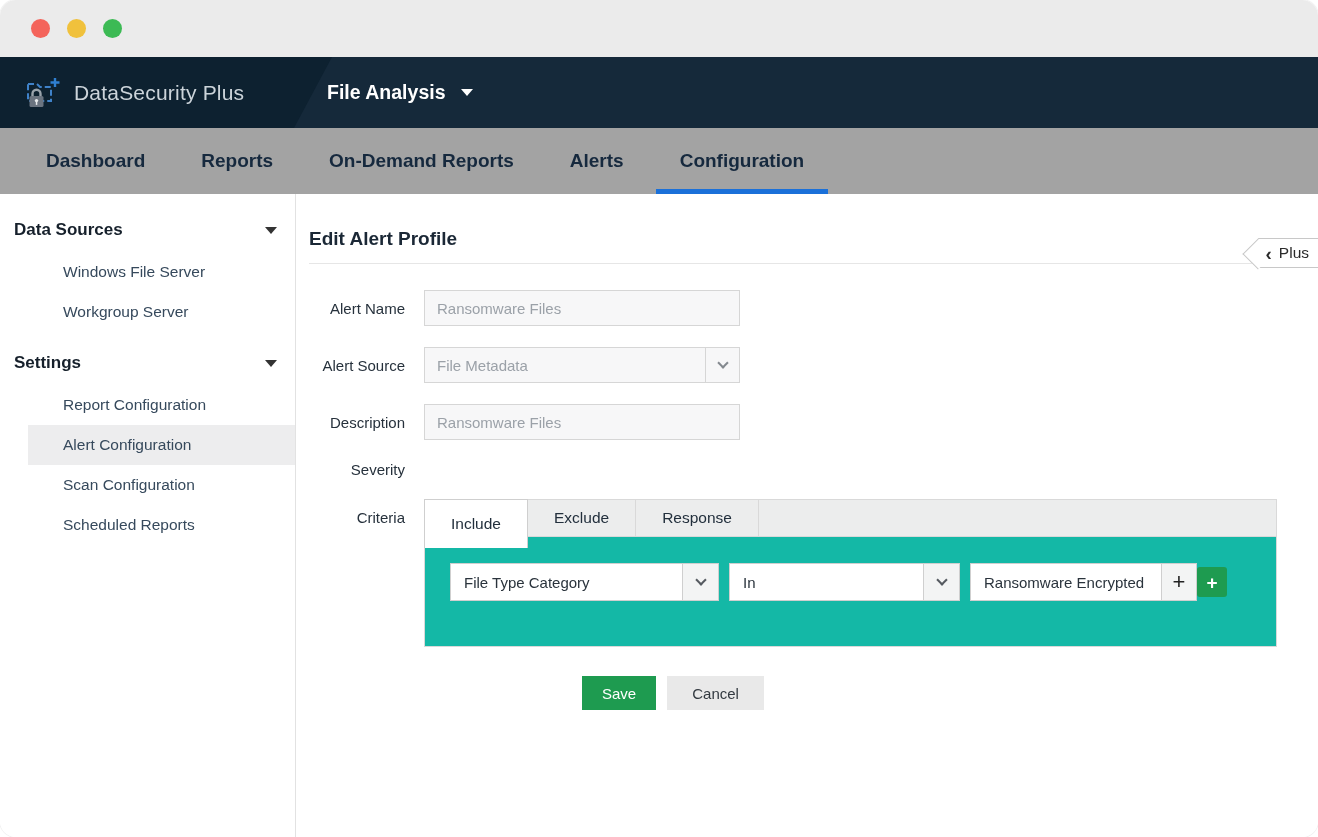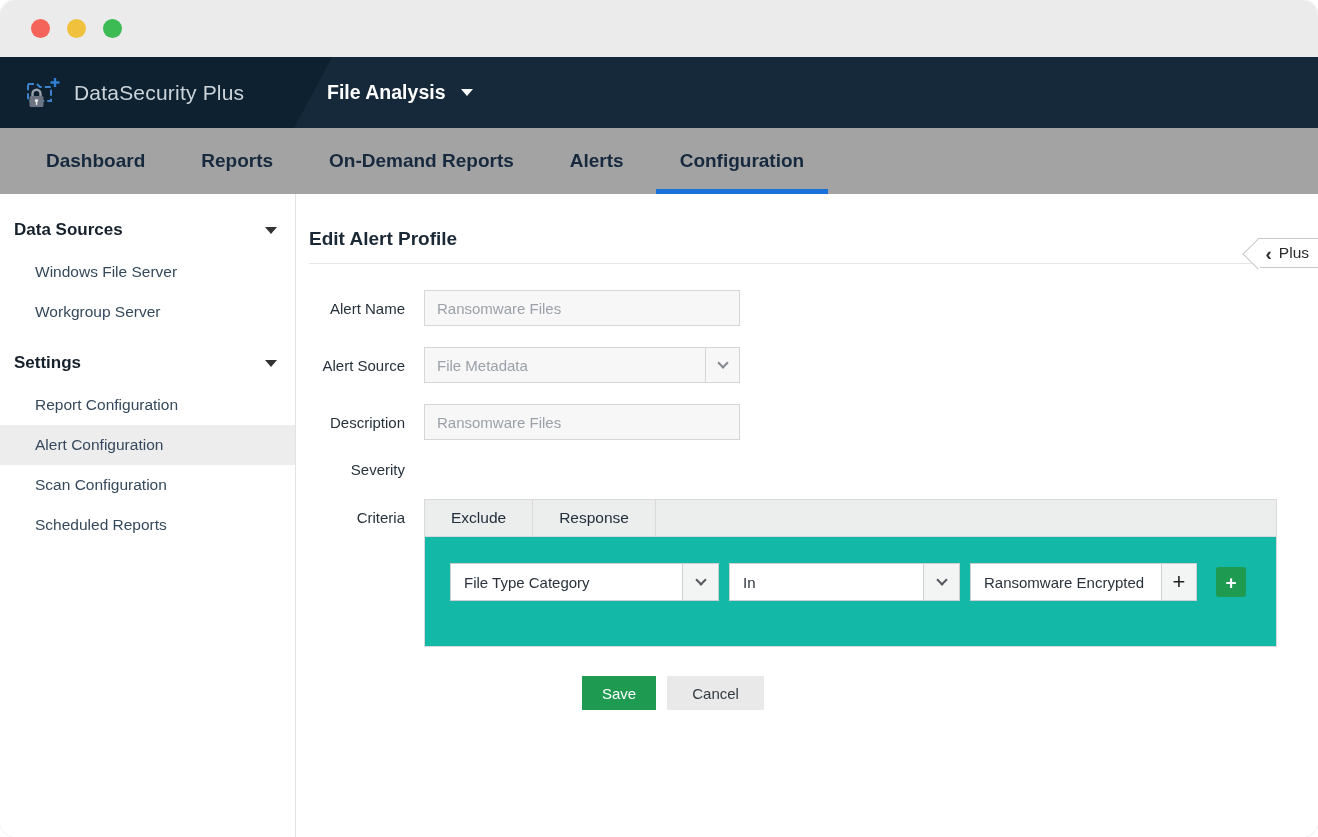--- a/index.html
+++ b/index.html
@@ -34,21 +34,21 @@
     font-size:19px; font-weight:700; color:#16293e; cursor:pointer; white-space:nowrap; }
   .nav-tab.active::after { content:""; position:absolute; left:0; right:0; bottom:0; height:5px; background:#1a70d9; }
   
   .content { display:flex; height:643px; background:#ffffff; }
   .sidebar { width:296px; flex:0 0 296px; border-right:1px solid #e2e2e2; padding-top:14px; }
   .side-header { height:44px; display:flex; align-items:center; justify-content:space-between;
     padding:0 18px 0 14px; font-size:17px; font-weight:700; color:#16202b; cursor:pointer; }
   .side-caret { width:0; height:0; border-left:6px solid transparent; border-right:6px solid transparent;
     border-top:7px solid #333; }
   .side-item { height:40px; display:flex; align-items:center; padding-left:35px;
-    font-size:15.5px; color:#36495c; cursor:pointer; }
+    font-size:15.5px; color:#36495c; cursor:pointer;margin-left:28px; }
   .side-item.active { background:#ededee; }
   .side-gap { height:9px; }
   
   .main { position:relative; flex:1; padding:34px 0 0 13px; }
   .page-title { font-size:19px; font-weight:700; color:#1b2836; margin-bottom:13px; }
   .back-btn { position:absolute; top:44px; right:-8px; height:30px; background:#ffffff;
     border:1px solid #c8c8c8; border-left:none; border-radius:0 4px 4px 0;
     display:flex; align-items:center; padding:0 16px 0 8px; cursor:pointer; z-index:3; }
   .back-btn::before { content:""; position:absolute; left:-10.5px; top:3.8px; width:21px; height:21px;
     transform:rotate(45deg); border-left:1px solid #c8c8c8; border-bottom:1px solid #c8c8c8;
@@ -83,21 +83,21 @@
   .cpanel { position:relative; height:110px; border:1px solid #d9d9d9; border-top:none;
     background:#14b8a6; padding:26px 0 0 25px; display:flex; align-items:flex-start; }
   .cselect { display:flex; align-items:stretch; height:38px; background:#ffffff;
     border:1px solid #cfcfcf; cursor:pointer; margin-right:10px; }
   .cselect .val { display:flex; align-items:center; padding-left:13px; font-size:15px; color:#2a333c; }
   .cselect .val.w1 { width:231px; }
   .cselect .val.w2 { width:193px; }
   .cselect .chev-box { width:36px; flex:0 0 36px; border-left:1px solid #cfcfcf; background:#f3f4f4;
     display:flex; align-items:center; justify-content:center; }
   .cselect .chev { border-color:#555a60; }
-  .valuebox { display:flex; align-items:stretch; height:38px; border:1px solid #cfcfcf; margin-right:19px; }
+  .valuebox { display:flex; align-items:stretch; height:38px; border:1px solid #cfcfcf; }
   .valuebox .val { width:190px; background:#ffffff; display:flex; align-items:center;
     padding-left:13px; font-size:15px; color:#2a333c; }
   .plus-section { width:35px; flex:0 0 35px; background:#f3f4f4; border-left:1px solid #cfcfcf;
     display:flex; align-items:center; justify-content:center; font-size:22px; font-weight:400;
     color:#222; cursor:pointer; }
   .green-plus { width:30px; height:30px; margin-top:4px; background:#1e9b50; border:none; border-radius:3px;
     color:#ffffff; font-size:19px; font-weight:700; display:flex; align-items:center; justify-content:center;
     cursor:pointer; line-height:1; }
   
   .actions { margin:29px 0 0 273px; display:flex; }
@@ -197,20 +197,21 @@
         </div>
 
         <div class="frow">
           <label class="flabel">Severity</label>
         </div>
 
         <div class="frow top">
           <label class="flabel">Criteria</label>
           <div class="criteria-box">
             <div class="tabstrip">
+              <div class="ctab active">Include</div>
               <div class="ctab">Exclude</div>
               <div class="ctab">Response</div>
             </div>
             <div class="cpanel">
               <div class="cselect">
                 <span class="val w1">File Type Category</span>
                 <span class="chev-box">
                   <span class="chev"></span>
                 </span>
               </div>

